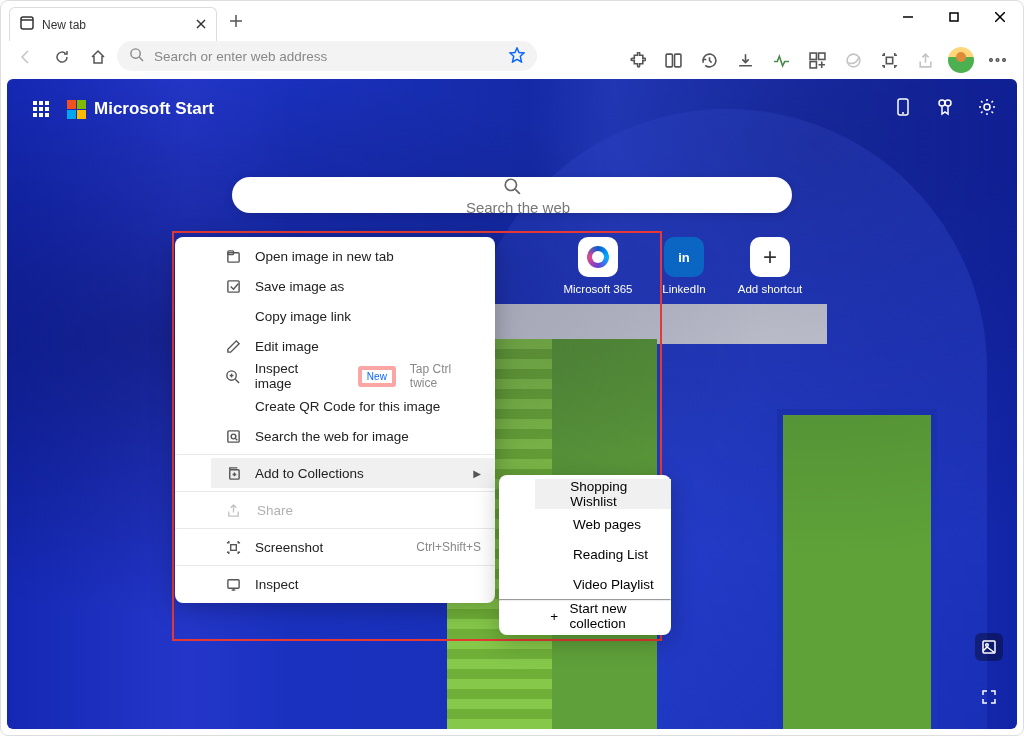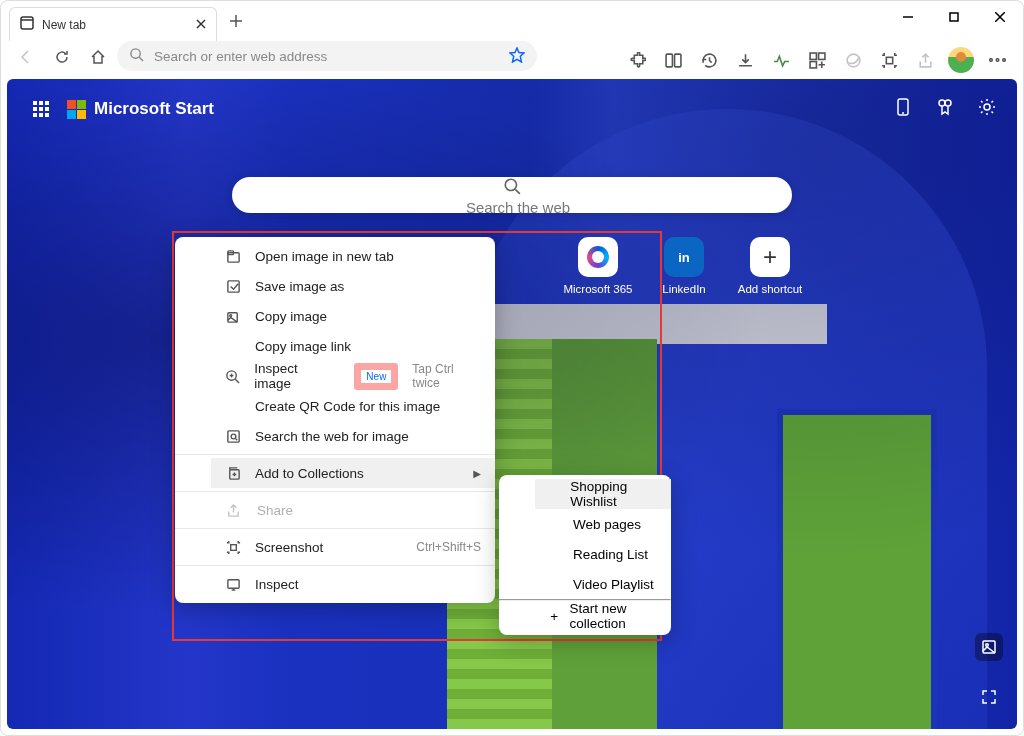--- a/index.html
+++ b/index.html
@@ -71,21 +71,21 @@
 
 .ctx { position: absolute; top: 158px; left: 168px; width: 320px; background: #fff; border-radius: 8px; box-shadow: 0 6px 24px rgba(0,0,0,.25); padding: 4px 0; z-index: 10; font-size: 13.5px; color: #222; }
 .ctx-item { display: flex; align-items: center; height: 30px; padding: 0 14px; gap: 14px; position: relative; margin-left: 36px; }
 .ctx-item.disabled { color: #b0b0b0; gap: 16px; }
 .ctx-item .ico-slot { width: 16px; display:flex; justify-content:center; color:#555;}
 .ctx-item.disabled .ico-slot { color:#c4c4c4;}
 .ctx-item .shortcut-txt { margin-left: auto; font-size: 12px; color: #888; }
 .ctx-item .arrow { margin-left: auto; font-size: 10px; color: #555; }
 .ctx-item.hover { background: #f0f0f0; }
 .ctx hr { border: none; border-top: 1px solid #e8e8e8; margin: 3px 0; }
-.badge-new { border:7px solid #fca5a5; color:#0a66ff; font-size:10px; padding:1px 5px; border-radius:3px; margin-left:6px;}
+.badge-new { border:4px solid #fca5a5; color:#0a66ff; font-size:10px; padding:1px 5px; border-radius:3px; margin-left:6px;}
 
 
 .submenu { position: absolute; top: 396px; left: 492px; width: 172px; background: #fff; border-radius: 8px; box-shadow: 0 6px 24px rgba(0,0,0,.25); padding: 4px 0; z-index: 11; font-size: 13.5px; }
 .submenu .ctx-item { padding: 0 14px; gap: 10px; }
 .submenu .plus { width:14px; text-align:center;}
 
 
 .edit-bg { position:absolute; right:14px; bottom:68px; width:28px; height:28px; background:rgba(0,0,0,.35); border-radius:6px; display:flex; align-items:center; justify-content:center; z-index:5;}
 .expand-bg { position:absolute; right:14px; bottom:18px; width:28px; height:28px; display:flex; align-items:center; justify-content:center; z-index:5;}
 svg { stroke: currentColor; fill: none; stroke-width: 1.5; }
@@ -316,32 +316,30 @@
     <div class="ctx-item">
       <span class="ico-slot">
           <svg width="15" height="15" viewBox="0 0 16 16">
             <rect x="2" y="2" width="12" height="12" rx="1"></rect>
             <path d="M5 8l3 3 5-6"></path>
           </svg>
         </span>
       <span>Save image as</span>
     </div>
     <div class="ctx-item">
-      <span class="ico-slot">
-          <svg width="15" height="15" viewBox="0 0 16 16">
-            <rect x="2" y="4" width="10" height="10" rx="1"></rect>
-            <circle cx="5" cy="7" r="1"></circle>
-            <path d="M2 12l3-3 7 5"></path>
-          </svg>
-        </span>
-      <span>Copy image</span>
-    </div>
-    <div class="ctx-item">
       <span class="ico-slot"></span>
       <span>Copy image link</span>
+    </div>
+    <div class="ctx-item">
+      <span class="ico-slot">
+          <svg width="15" height="15" viewBox="0 0 16 16">
+            <path d="M11 2l3 3-9 9H2v-3z"></path>
+          </svg>
+        </span>
+      <span>Edit image</span>
     </div>
     <div class="ctx-item">
       <span class="ico-slot">
           <svg width="15" height="15" viewBox="0 0 16 16">
             <circle cx="7" cy="7" r="5"></circle>
             <line x1="11" y1="11" x2="15" y2="15"></line>
             <line x1="5" y1="7" x2="9" y2="7"></line>
             <line x1="7" y1="5" x2="7" y2="9"></line>
           </svg>
         </span>

